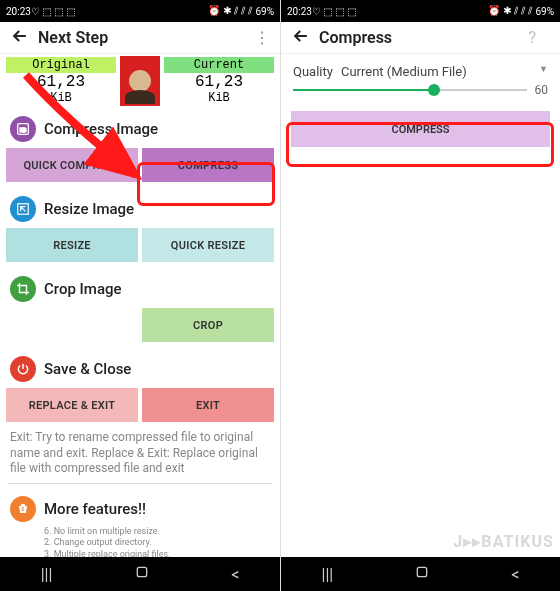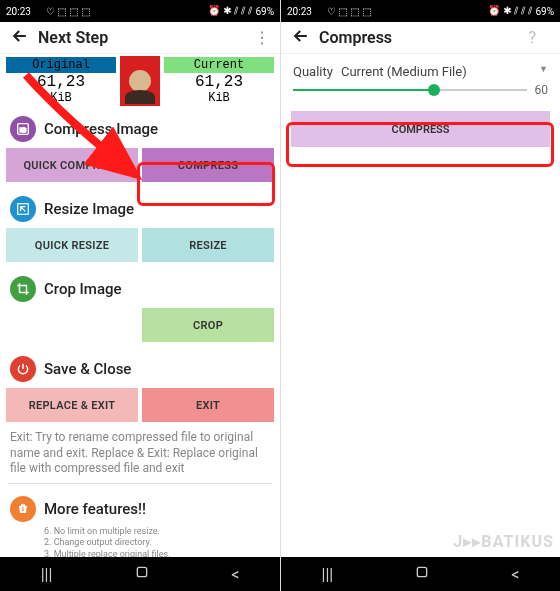--- a/index.html
+++ b/index.html
@@ -1,30 +1,30 @@
 <!DOCTYPE html>
 <html><head>
 <meta charset="utf-8">
 <style>
 * { box-sizing: border-box; margin: 0; padding: 0; }
 body { font-family: -apple-system, Roboto, sans-serif; background: #f5f5f5; width: 560px; height: 591px; display: flex; position: relative; }
 .phone { width: 280px; height: 591px; background: #fff; display: flex; flex-direction: column; position: relative; }
 .phone + .phone { border-left: 1px solid #ddd; }
 .status-bar { height: 22px; background: #000; color: #fff; font-size: 10px; display: flex; align-items: center; justify-content: space-between; padding: 0 6px; }
-.status-left { display: flex; gap: 15px; align-items: center; }
+.status-left { display: flex; gap: 0; align-items: center; }
 .status-right { display: flex; gap: 3px; align-items: center; }
 .app-bar { height: 32px; display: flex; align-items: center; padding: 0 10px; background: #fff; border-bottom: 1px solid #eee; }
 .app-bar-title { font-size: 16px; font-weight: 600; margin-left: 8px; flex: 1; color: #222; }
 .app-bar-icons { display: flex; gap: 14px; align-items: center; color: #555; }
 .back-arrow svg { width: 20px; height: 20px; }
 
 .size-row { display: flex; align-items: center; padding: 2px 6px; gap: 4px; }
 .size-box { flex: 1; text-align: center; font-family: 'Courier New', monospace; font-size: 13px; }
 .size-label { padding: 1px 0; font-size: 12px; }
-.orig-label { background: #0369a1; }
+.orig-label { background: #bef264; }
 .curr-label { background: #80e080; }
 .size-val { font-size: 16px; }
 .size-unit { font-size: 12px; }
 .thumb { width: 40px; height: 50px; background: #d62020; display: flex; align-items: center; justify-content: center; }
 .avatar { width: 22px; height: 22px; border-radius: 50%; background: #d8b890; position: relative; }
 .avatar::before { content:''; position:absolute; bottom:-12px; left:-4px; width:30px; height:14px; border-radius:50% 50% 0 0; background:#3a2a20; }
 
 .section-header { display: flex; align-items: center; gap: 8px; padding: 8px 10px 4px; font-size: 15px; font-weight: 500; color: #222; }
 .section-icon { width: 26px; height: 26px; border-radius: 50%; display: flex; align-items: center; justify-content: center; color: #fff; font-size: 13px; flex-shrink: 0; }
 .btn-row { display: flex; padding: 2px 6px 6px; gap: 4px; }
@@ -126,22 +126,22 @@
   <div class="section-header">
     <div class="section-icon" style="background:#2090d0">
         <svg width="14" height="14" viewBox="0 0 24 24" fill="none" stroke="#fff" stroke-width="2">
           <rect x="3" y="3" width="18" height="18"></rect>
           <path d="M8 8l8 8M8 16V8h8"></path>
         </svg>
       </div>
     <span>Resize Image</span>
   </div>
   <div class="btn-row">
+    <div class="btn btn-resize">RESIZE</div>
     <div class="btn btn-resize-q">QUICK RESIZE</div>
-    <div class="btn btn-resize">RESIZE</div>
   </div>
 
   <div class="section-header">
     <div class="section-icon" style="background:#40a040">
         <svg width="14" height="14" viewBox="0 0 24 24" fill="none" stroke="#fff" stroke-width="2.5">
           <path d="M6 2v16h16M2 6h16v16"></path>
         </svg>
       </div>
     <span>Crop Image</span>
   </div>

